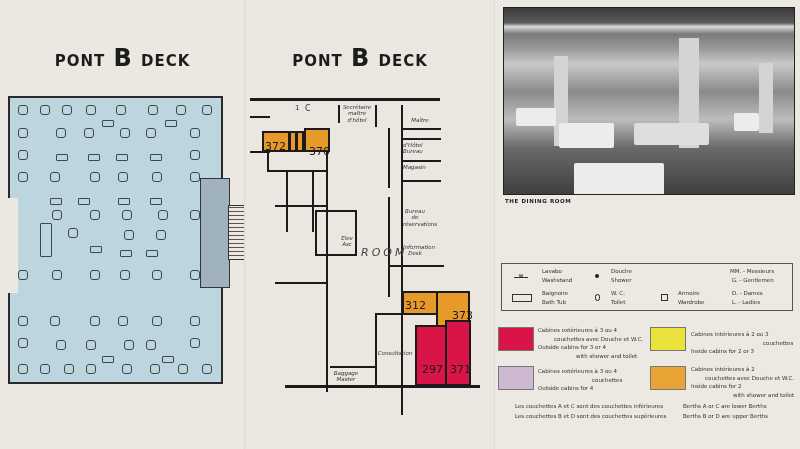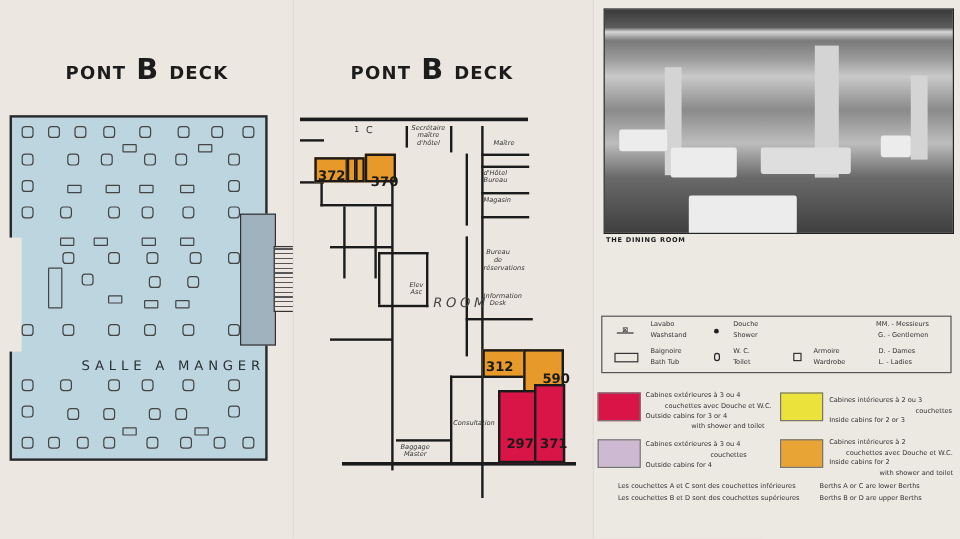--- a/index.html
+++ b/index.html
@@ -45,21 +45,21 @@
     position: absolute; left: 228px; top: 205px; width: 18px; height: 55px;
     background: repeating-linear-gradient(0deg, #ece8e1 0 3px, #555 3px 4px);
     border: 1px solid #333;
   }
 
   
   .plan2 { position: absolute; left: 0; top: 0; width: 250px; height: 449px; }
   .wall { position: absolute; background: #1b1b1b; }
   .cabin-orange { position: absolute; background: #e79a2a; border: 2px solid #1b1b1b; }
   .cabin-red { position: absolute; background: #d81546; border: 2px solid #1b1b1b; }
-  .cabin-num { position: absolute; font-size: 11px; font-weight: bold; color: #1b1b1b; }
+  .cabin-num { position: absolute; font-size: 11px; font-weight: normal; color: #1b1b1b; }
   .small-label { position: absolute; font-size: 5.5px; font-style: italic; color: #333; line-height: 1.15; text-align: center; }
   .foyer { position: absolute; font-size: 11px; font-style: italic; letter-spacing: 3px; color: #444; }
 
   
   .photo {
     position: absolute; left: 8px; top: 7px; width: 292px; height: 188px;
     background:
       linear-gradient(180deg, #3a3a3a 0%, #5c5c5c 8%, #d8d8d8 10%, #7a7a7a 14%, #9a9a9a 22%, #c9c9c9 30%, #8a8a8a 45%, #bdbdbd 60%, #6a6a6a 75%, #3f3f3f 100%);
     border: 1px solid #222;
     overflow: hidden;
@@ -80,21 +80,20 @@
 
 <div class="page p1">
   <div class="deck-title" style="left:0;width:245px;">
     <span>PONT</span>
     <span class="big">B</span>
     <span>DECK</span>
   </div>
 
   <div class="plan1">
     <div class="notch" style="left:-4px;top:100px;width:12px;height:95px;"></div>
-    <div class="room-label" style="left:58px;top:200px;">SALLE  A  MANGER</div>
 
     <div>
       <div class="tbl" style="left:8px;top:7px"></div>
         <div class="tbl" style="left:30px;top:7px"></div>
         <div class="tbl" style="left:52px;top:7px"></div>
         <div class="tbl" style="left:76px;top:7px"></div>
         <div class="tbl" style="left:106px;top:7px"></div>
         <div class="tbl" style="left:138px;top:7px"></div>
         <div class="tbl" style="left:166px;top:7px"></div>
         <div class="tbl" style="left:192px;top:7px"></div>
@@ -211,21 +210,21 @@
     <div class="cabin-orange" style="left:17px;top:131px;width:28px;height:21px"></div>
     <div class="cabin-orange" style="left:44px;top:131px;width:8px;height:21px"></div>
     <div class="cabin-orange" style="left:51px;top:131px;width:8px;height:21px"></div>
     <div class="cabin-orange" style="left:59px;top:128px;width:26px;height:24px"></div>
     <div class="cabin-num" style="left:20px;top:140px">372</div>
     <div class="cabin-num" style="left:64px;top:145px">370</div>
 
     <div class="cabin-orange" style="left:157px;top:291px;width:40px;height:24px"></div>
     <div class="cabin-orange" style="left:191px;top:291px;width:34px;height:40px"></div>
     <div class="cabin-num" style="left:160px;top:299px">312</div>
-    <div class="cabin-num" style="left:207px;top:309px">590</div>
+    <div class="cabin-num" style="left:207px;top:309px">373</div>
 
     <div class="cabin-red" style="left:170px;top:325px;width:32px;height:61px"></div>
     <div class="cabin-red" style="left:200px;top:320px;width:26px;height:66px"></div>
     <div class="cabin-num" style="left:177px;top:363px">297</div>
     <div class="cabin-num" style="left:205px;top:363px">371</div>
 
     <div class="small-label" style="left:94px;top:104px;width:36px">Secrétaire maître d'hôtel</div>
     <div class="small-label" style="left:158px;top:117px;width:34px">Maître</div>
     <div class="small-label" style="left:158px;top:142px;width:18px">d'Hôtel Bureau</div>
     <div class="small-label" style="left:158px;top:164px;width:18px">Magasin</div>

